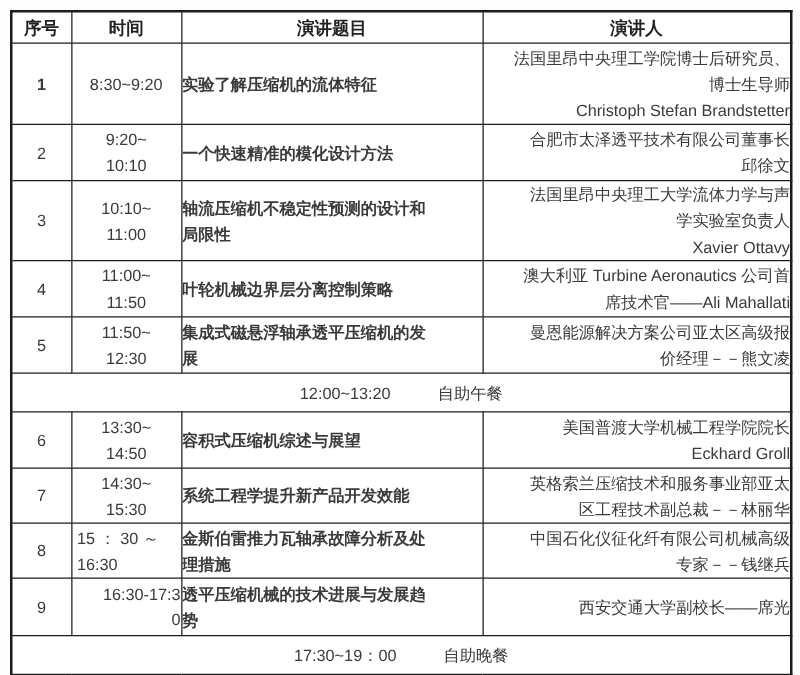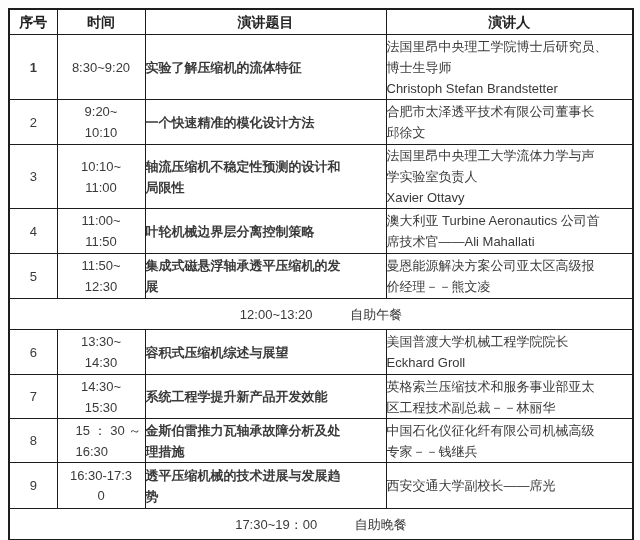--- a/index.html
+++ b/index.html
@@ -51,33 +51,34 @@
     font-weight: 700;
   }
   td.c-time {
     text-align: center;
     white-space: pre-line;
     line-height: 20px;
     padding: 0 4px;
   }
   td.c-time.left {
     text-align: left;
-    padding-left: 18px;
+    padding-left: 4px;
   }
   td.c-time.wrapzero {
     line-height: 20px;
+    text-align: right;
   }
   td.c-title {
     text-align: left;
     padding: 0 8px;
     white-space: pre-line;
     font-weight: bold;
   }
   td.c-speaker {
-    text-align: left;
+    text-align: right;
     padding: 0 5px;
     white-space: pre-line;
     margin-left: 20px;
   }
   td.c-meal {
     text-align: center;
     height: 30px;
     font-size: 13px;
     border-radius: 12px;
   }
@@ -151,21 +152,21 @@
       </tr>
       <tr style="height:30px">
         <td class="c-meal" colspan="4">
           <span>12:00~13:20</span>
           <span class="meal-label">自助午餐</span>
         </td>
       </tr>
       <tr style="height:45px">
         <td class="c-no">6</td>
         <td class="c-time">13:30~
-14:30</td>
+14:50</td>
         <td class="c-title">容积式压缩机综述与展望</td>
         <td class="c-speaker">美国普渡大学机械工程学院院长
 Eckhard Groll</td>
       </tr>
       <tr style="height:44px">
         <td class="c-no">7</td>
         <td class="c-time">14:30~
 15:30</td>
         <td class="c-title">系统工程学提升新产品开发效能</td>
         <td class="c-speaker">英格索兰压缩技术和服务事业部亚太

